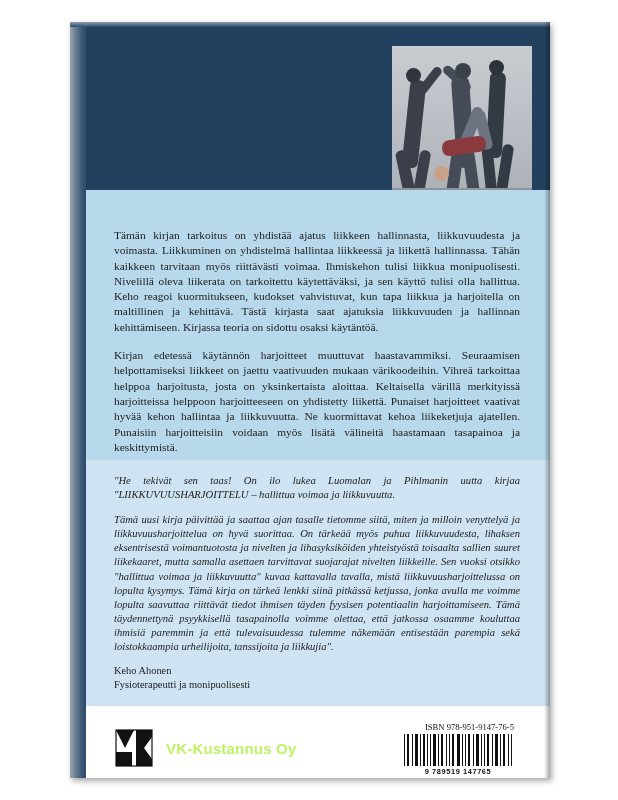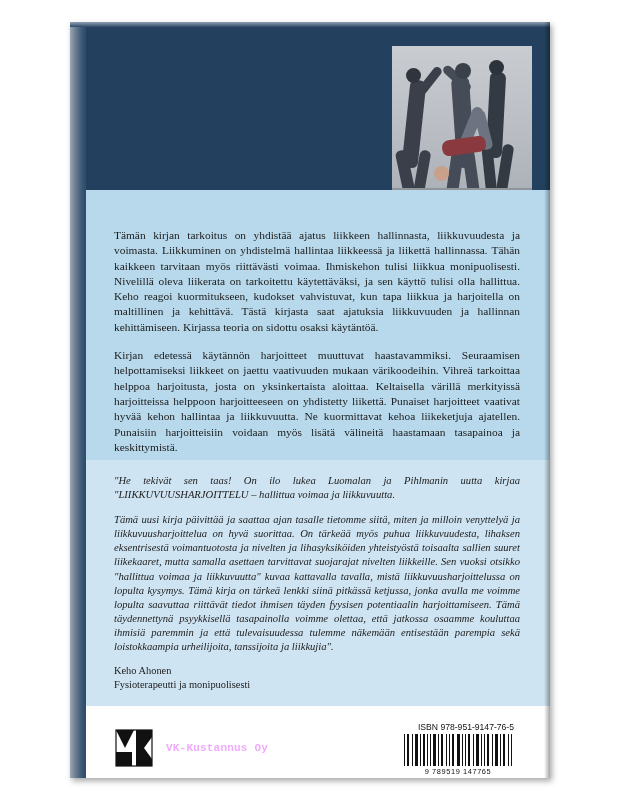--- a/index.html
+++ b/index.html
@@ -187,42 +187,43 @@
     gap: 12px;
   }
   .logo-box {
     width: 40px;
     height: 40px;
     position: relative;
     background: #ffffff;
   }
   .logo-box svg { display: block; }
   .publisher-name {
-    font-family: Liberation Mono, monospace;
+    font-family: Liberation Sans, sans-serif;
     font-weight: bold;
-    font-size: 11px;
-    color: #f0abfc;
+    font-size: 15px;
+    color: #bef264;
     letter-spacing: 0.2px;
   }
 
   .isbn-text {
     position: absolute;
     right: 36px;
     top: 700px;
-    font-family: Liberation Sans, sans-serif;
+    font-family: Liberation Serif, serif;
     font-size: 8.6px;
     color: #111;
   }
   .barcode {
     position: absolute;
     right: 36px;
     top: 712px;
     width: 112px;
     height: 42px;
     background: #ffffff;
+    font-weight: bold;
   }
   .barcode .bars {
     position: relative;
     height: 32px;
     width: 112px;
     overflow: hidden;
   }
   .barcode .bars i {
     position: absolute;
     top: 0;

